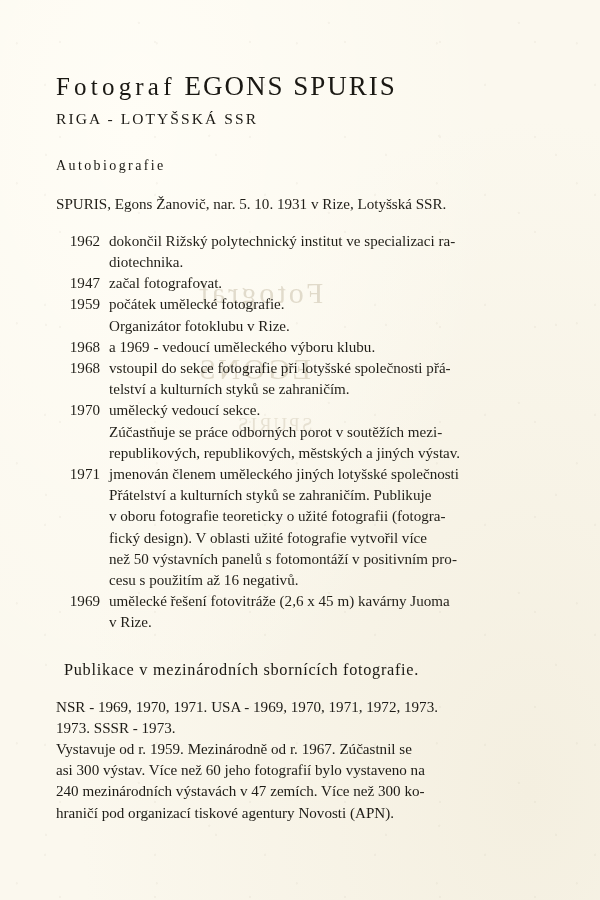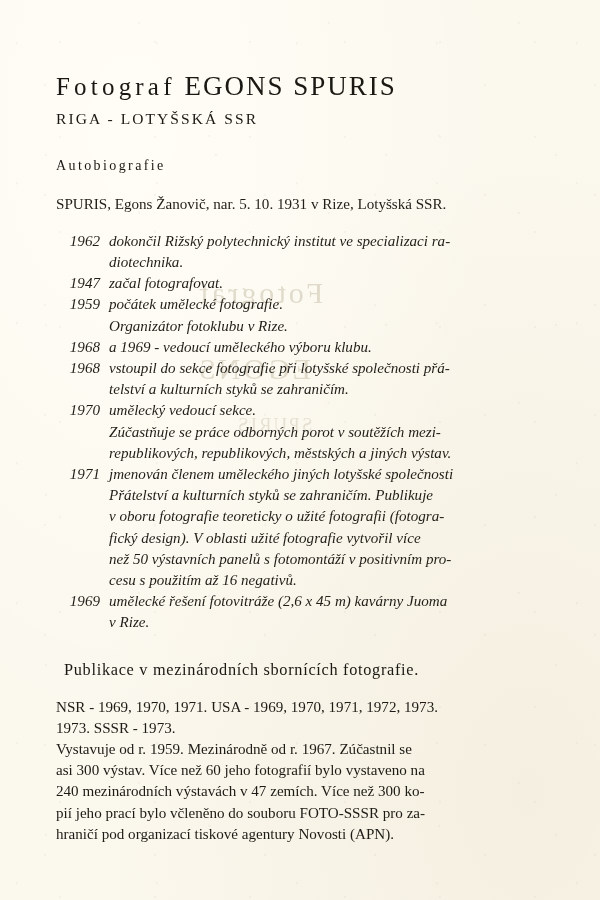--- a/index.html
+++ b/index.html
@@ -97,21 +97,20 @@
     white-space: nowrap;
   }
 
   
   .entries {
     margin-top: 0;
   }
   .entry {
     display: flex;
     align-items: flex-start;
-    font-style: italic;
   }
   .entry .yr {
     flex: 0 0 44px;
     text-align: right;
     padding-right: 9px;
     white-space: nowrap;
   }
   .entry .yr.blank { visibility: hidden; }
   .entry .tx {
     flex: 1 1 auto;
@@ -270,21 +269,20 @@
 
       <div class="ln">NSR - 1969, 1970, 1971.   USA - 1969, 1970, 1971, 1972, 1973.</div>
           <div class="ln">1973. SSSR - 1973.</div>
         </div>
 
       <div class="closing">
 
       <div class="ln">Vystavuje od r. 1959.  Mezinárodně od r. 1967.  Zúčastnil se</div>
           <div class="ln">asi 300 výstav. Více než 60 jeho fotografií bylo vystaveno na</div>
           <div class="ln">240 mezinárodních výstavách v 47 zemích. Více než 300 ko-</div>
-          <div class="ln">pií jeho prací bylo včleněno do souboru FOTO-SSSR pro za-</div>
           <div class="ln">hraničí pod organizací tiskové agentury Novosti (APN).</div>
         </div>
 
     </div>
   </div>
 
   <div class="grain"></div>
 </div>
 
 </body></html>

